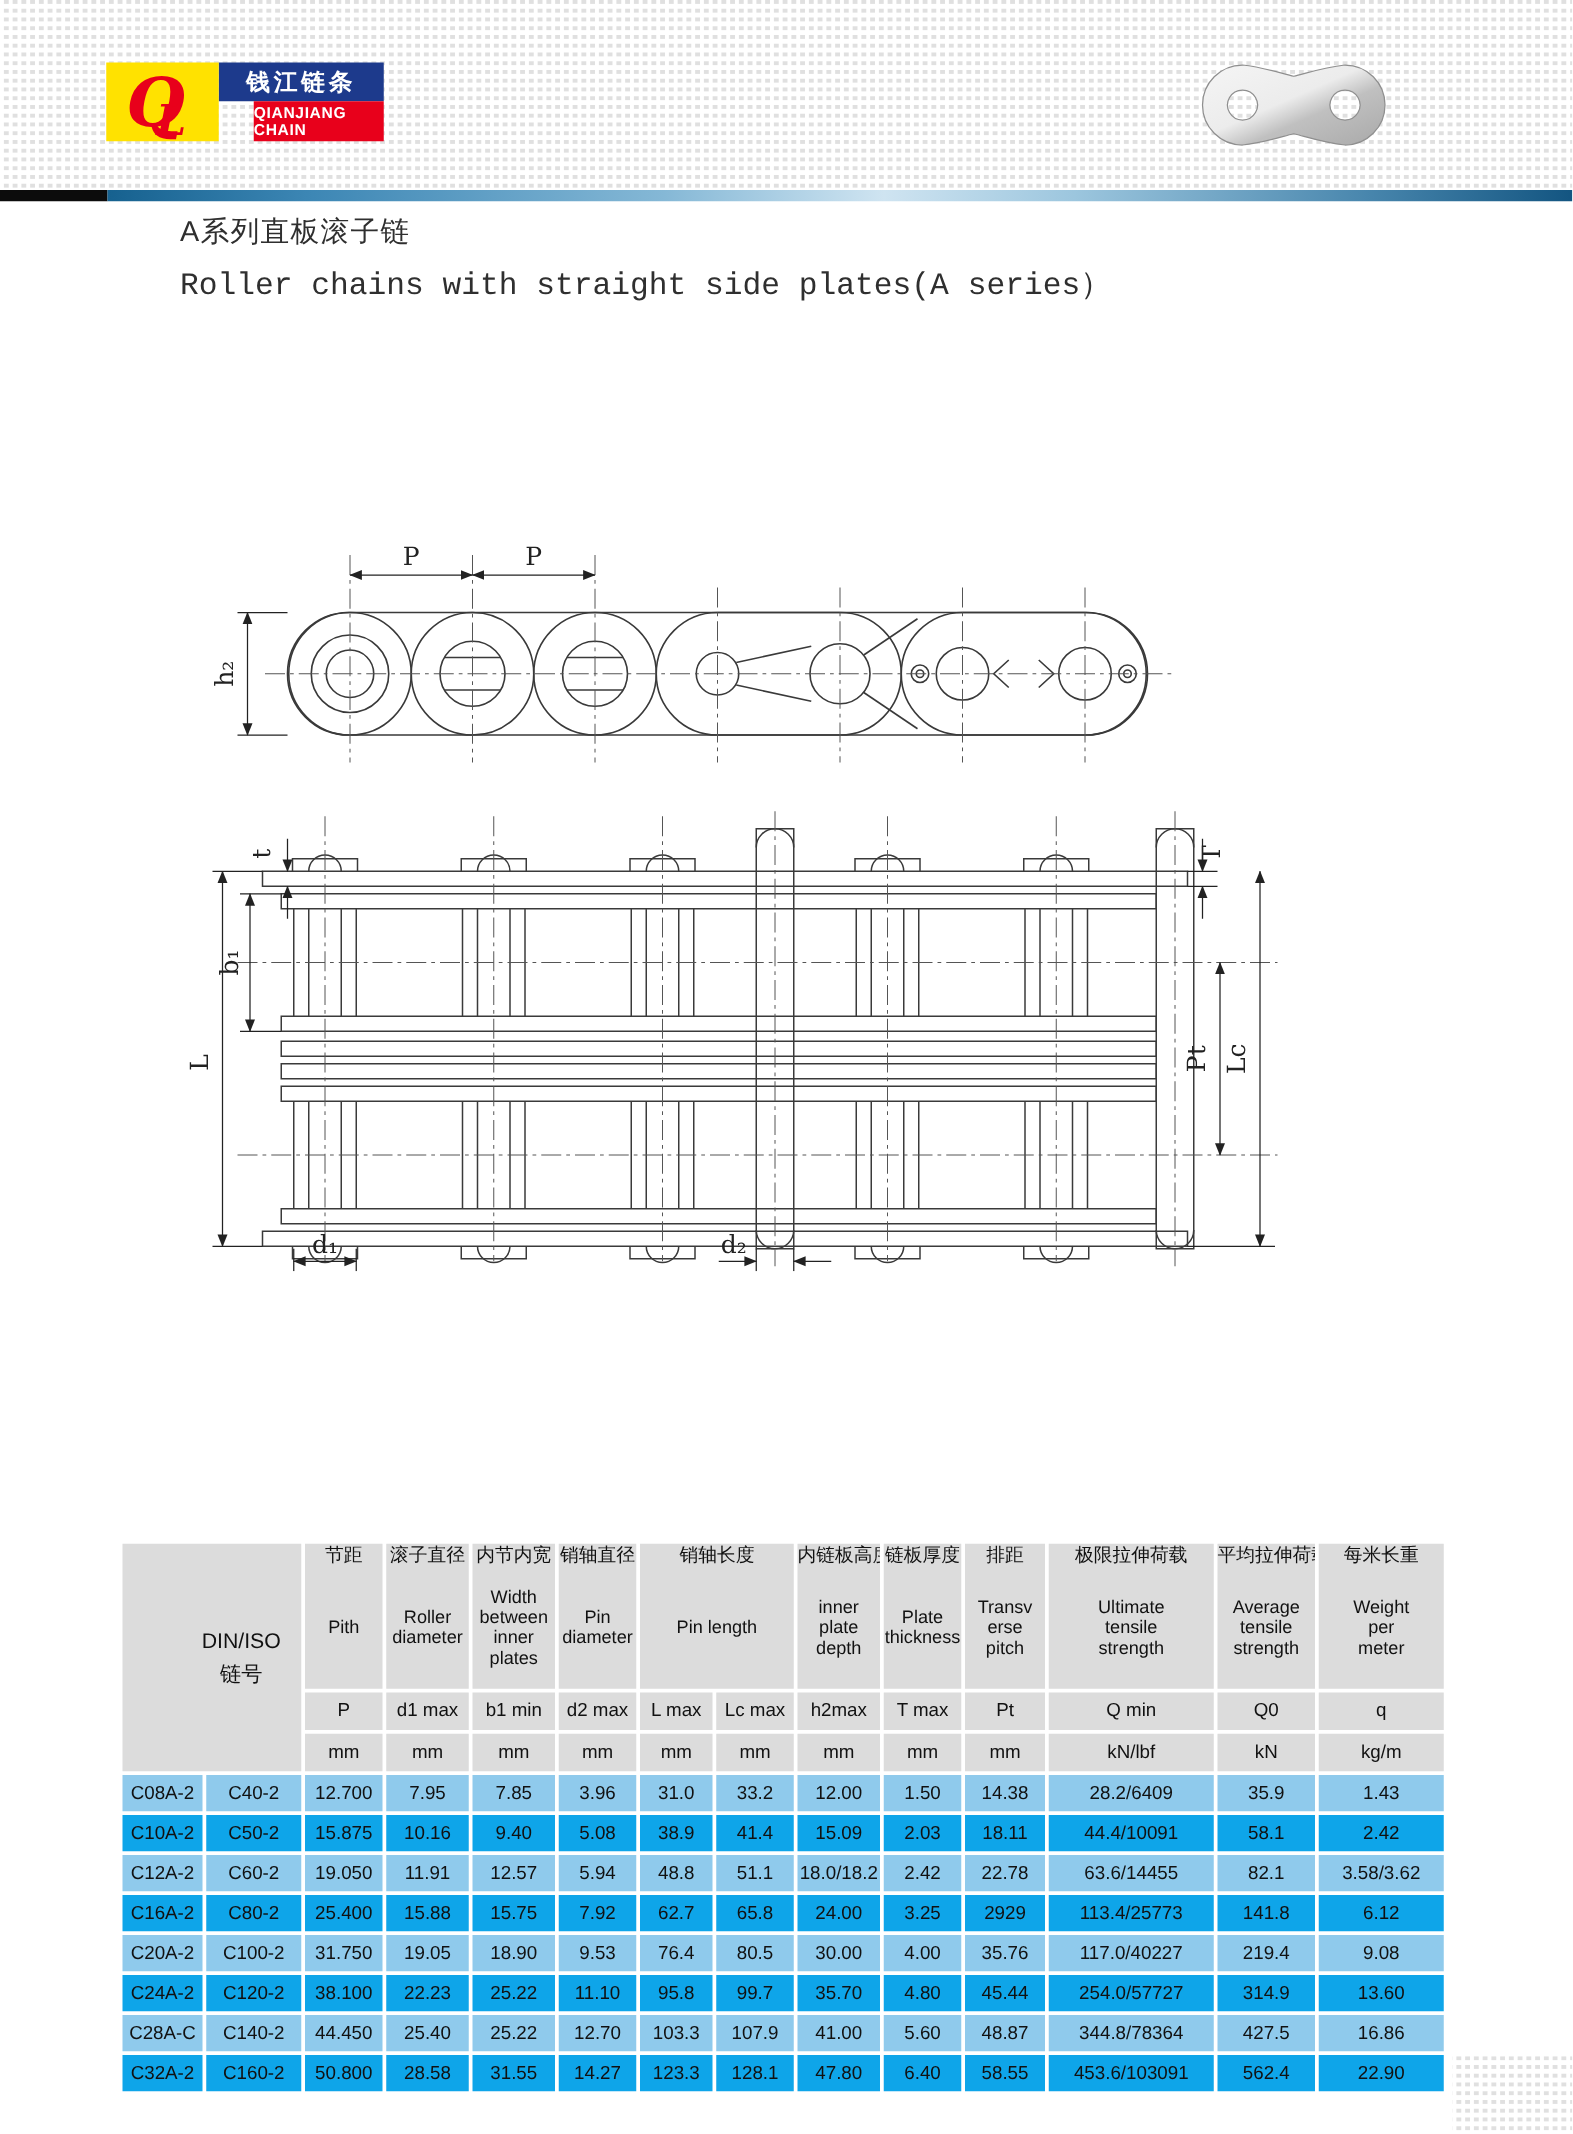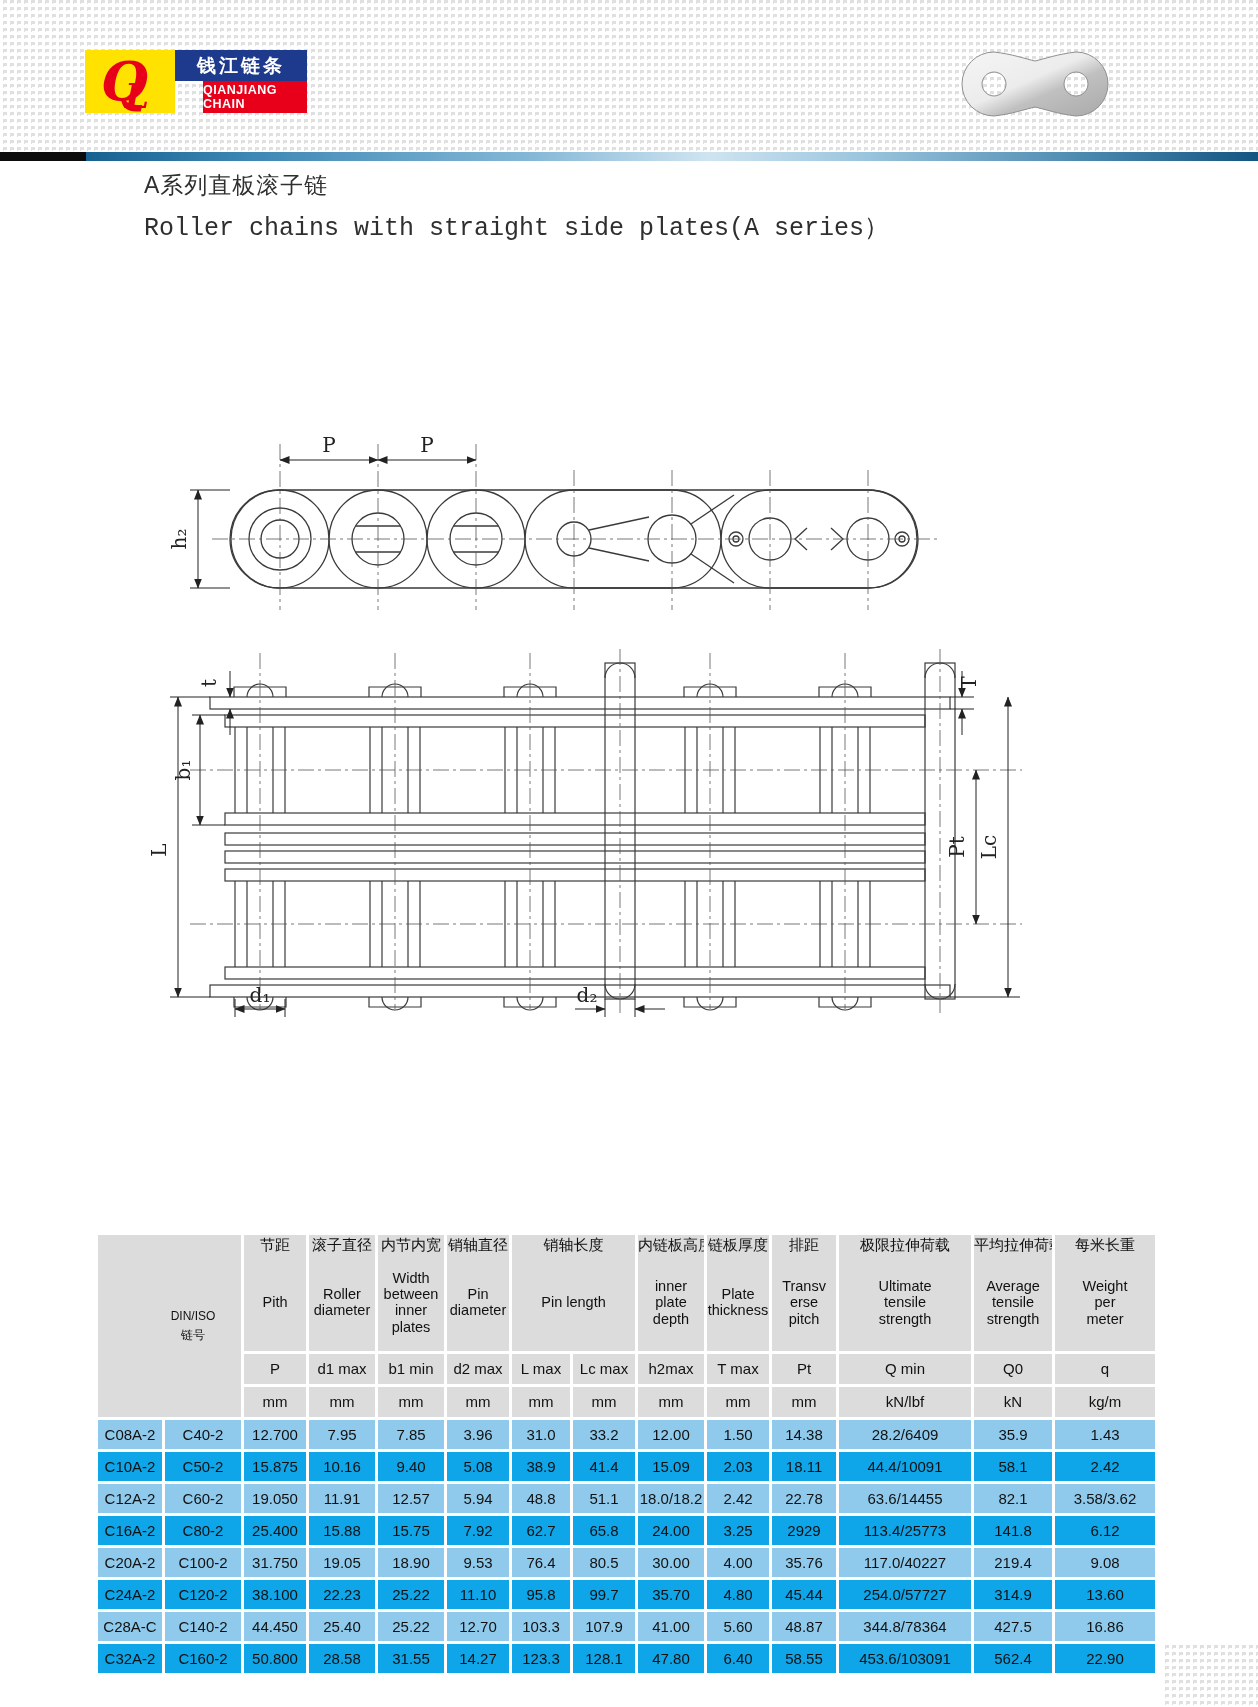--- a/index.html
+++ b/index.html
@@ -40,21 +40,21 @@
   
   .spec-table { position:absolute; left:95px; top:1232px; width:1063px;
                 border-collapse:separate; border-spacing:3px; table-layout:fixed;
                 text-align:center; color:#111; }
   .spec-table th, .spec-table td { padding:0; font-weight:normal; overflow:hidden; }
   .spec-table thead th { background:#dcdcdc; vertical-align:middle; line-height:1.12; }
   .hdr { display:flex; flex-direction:column; height:116px; }
   .hdr .zh { font-size:15px; padding-top:2px; white-space:nowrap; }
   .hdr .en-wrap { flex:1; display:flex; align-items:center; justify-content:center; }
   .hdr .en { font-size:14.5px; white-space:pre-line; }
-  .corner-cell div { font-size:12px; line-height:1.6;padding-left:47px; }
+  .corner-cell div { font-size:17px; line-height:1.6;padding-left:47px; }
   .sym-row th { height:30px; font-size:15px; }
   .unit-row th { height:30px; font-size:15px; }
   .spec-table tbody td { height:29px; font-size:15px; }
   .row-dark td  { background:#8fcaec; }
   .row-light td { background:#0ea5e9; }
 </style>
 </head>
 <body>
 
 <div class="page">

